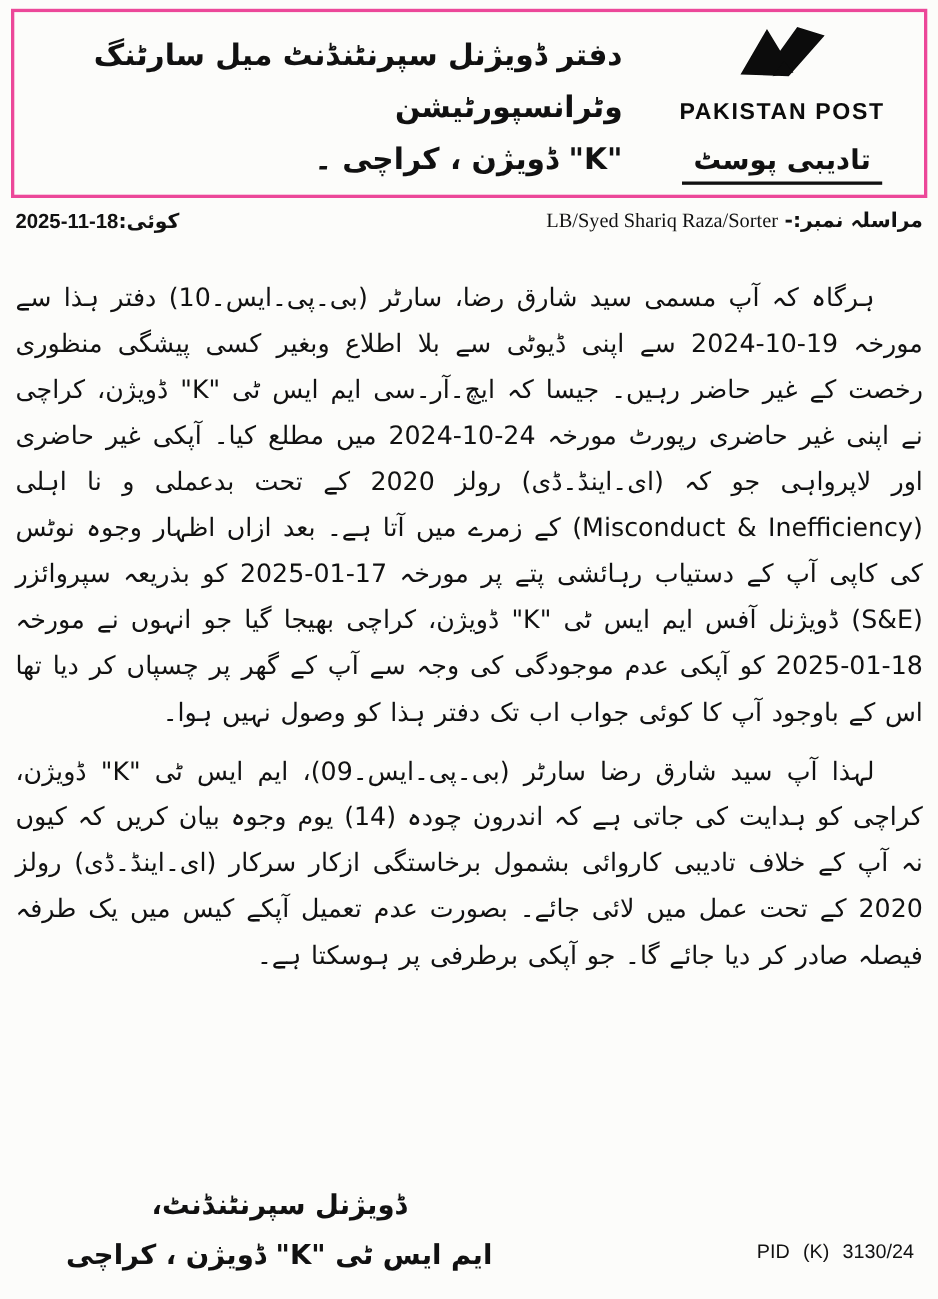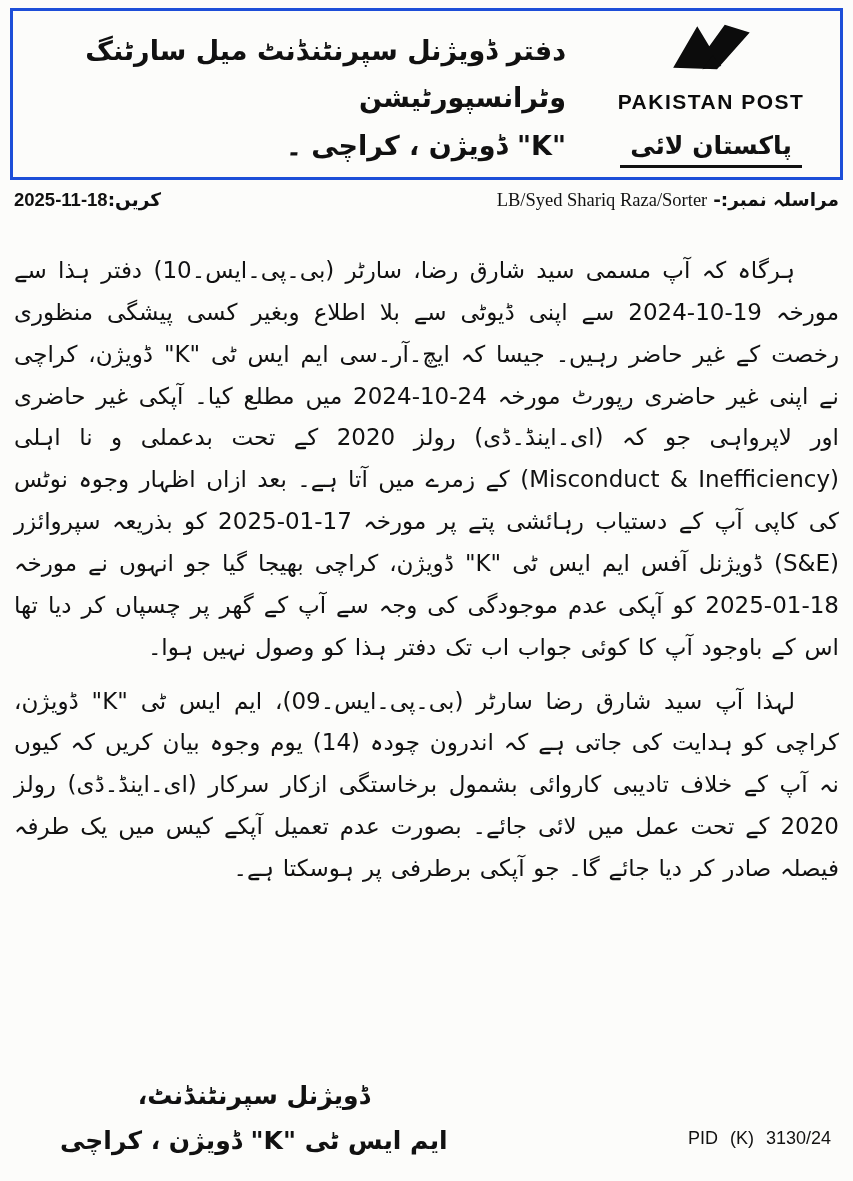--- a/index.html
+++ b/index.html
@@ -5,21 +5,21 @@
   * { margin:0; padding:0; box-sizing:border-box; }
   html,body { background:#d9d9d9; }
   .page {
     width:853px; height:1181px; margin:0 auto; position:relative;
     background:#fcfcfa; color:#111;
     font-family:"DejaVu Sans", "Liberation Sans", sans-serif;
     padding:8px 10px; overflow:hidden;
   }
   
   .header-box {
-    border:3px solid #1d4ed8; display:flex; align-items:stretch; min-height:172px;
+    border:3px solid #ec4899; display:flex; align-items:stretch; min-height:172px;
   }
   .office-title {
     flex:1; direction:rtl; text-align:right;
     padding:16px 16px 8px 8px; font-weight:bold;
     font-size:27px; line-height:1.75;
   }
   .logo-block {
     width:258px; display:flex; flex-direction:column;
     align-items:center; justify-content:center; padding:8px 6px; gap:16px;
   }
@@ -83,27 +83,27 @@
       <div>"K" ڈویژن ، کراچی ۔</div>
     </div>
     <div class="logo-block">
       <span class="logo-mark">
         <svg viewBox="0 0 100 60" xmlns="http://www.w3.org/2000/svg" aria-hidden="true">
           <path d="M6 54 L34 6 L48 29 L66 4 L95 13 L57 56 Z" fill="#0c0c0c"></path>
           <path d="M40 56 L52 40 L62 52 Z" fill="#0c0c0c"></path>
         </svg>
       </span>
       <span class="brand-en">PAKISTAN POST</span>
-      <span class="brand-ur" dir="rtl">پاکستان لائی</span>
+      <span class="brand-ur" dir="rtl">تادیبی پوسٹ</span>
     </div>
   </div>
 
   <div class="meta-row">
     <span class="meta-date" dir="rtl">
-      <span class="lbl">کریں:</span><span class="val">18-11-2025</span>
+      <span class="lbl">کوئی:</span><span class="val">18-11-2025</span>
     </span>
     <span class="meta-ref" dir="rtl">
       <span class="lbl">مراسلہ نمبر:-</span>
       <span class="val">LB/Syed Shariq Raza/Sorter</span>
     </span>
   </div>
 
 
   <div class="notice-body">
     <p>ہرگاہ کہ آپ مسمی سید شارق رضا، سارٹر (بی۔پی۔ایس۔10) دفتر ہذا سے مورخہ 19-10-2024 سے اپنی ڈیوٹی سے بلا اطلاع وبغیر کسی پیشگی منظوری رخصت کے غیر حاضر رہیں۔ جیسا کہ ایچ۔آر۔سی ایم ایس ٹی "K" ڈویژن، کراچی نے اپنی غیر حاضری رپورٹ مورخہ 24-10-2024 میں مطلع کیا۔ آپکی غیر حاضری اور لاپرواہی جو کہ (ای۔اینڈ۔ڈی) رولز 2020 کے تحت بدعملی و نا اہلی (Misconduct &amp; Inefficiency) کے زمرے میں آتا ہے۔ بعد ازاں اظہار وجوہ نوٹس کی کاپی آپ کے دستیاب رہائشی پتے پر مورخہ 17-01-2025 کو بذریعہ سپروائزر (S&amp;E) ڈویژنل آفس ایم ایس ٹی "K" ڈویژن، کراچی بھیجا گیا جو انہوں نے مورخہ 18-01-2025 کو آپکی عدم موجودگی کی وجہ سے آپ کے گھر پر چسپاں کر دیا تھا اس کے باوجود آپ کا کوئی جواب اب تک دفتر ہذا کو وصول نہیں ہوا۔</p>

